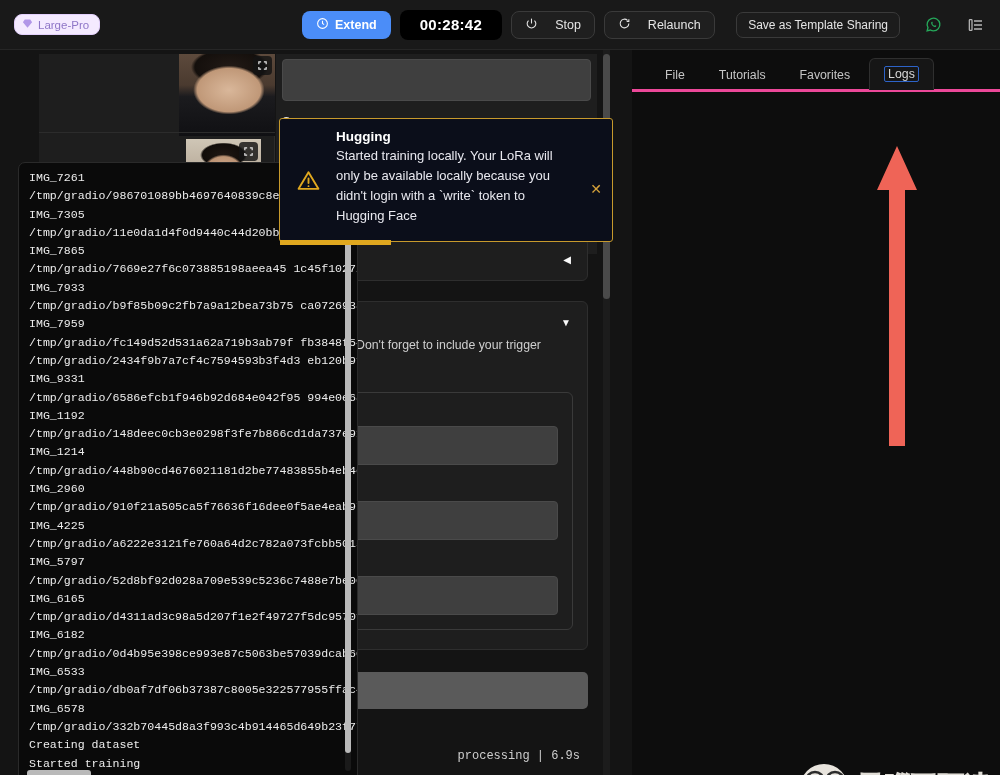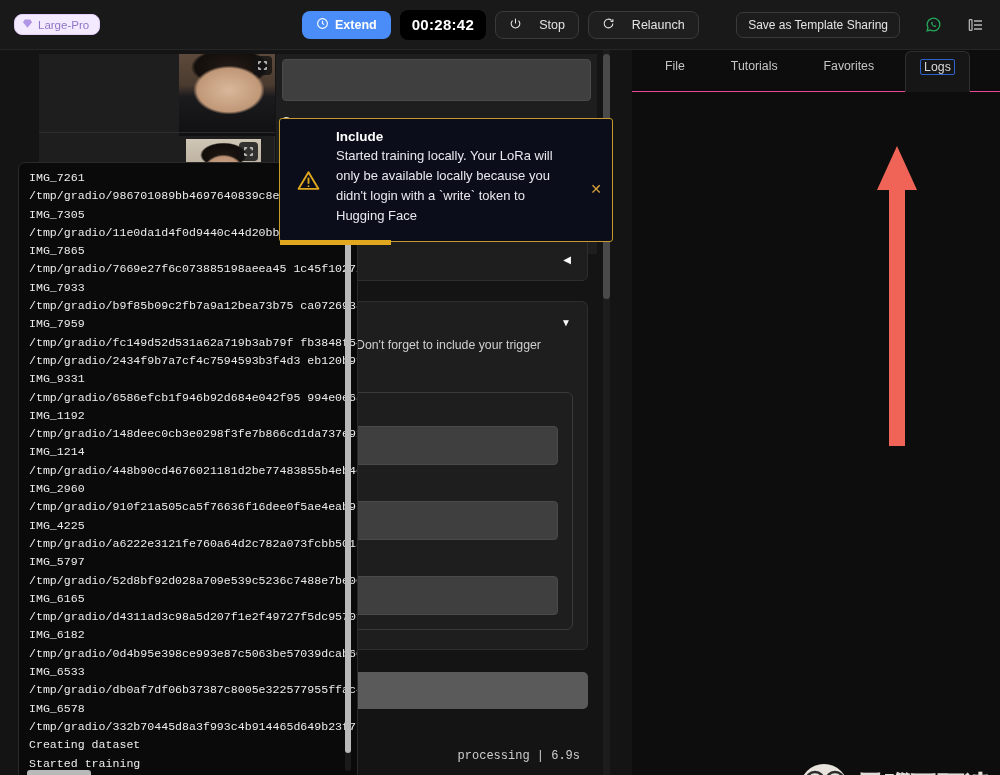--- a/index.html
+++ b/index.html
@@ -40,21 +40,21 @@
   .hdr-center { position:absolute; left: 302px; display:flex; align-items:center; gap: 9px; }
   .btn-extend {
     background:#4b8df8; color:#fff; border:none;
     border-radius: 8px; height: 28px; padding: 0 14px;
     font-size: 12.5px; font-weight: 600;
     display:flex; align-items:center; gap:6px; cursor:pointer;
     font-family:"Liberation Sans", sans-serif;
   }
   .timer {
     background:#000; color:#fff; border-radius:8px;
-    height: 30px; min-width: 86px; padding: 0 12px;
+    height: 30px; min-width: 86px; padding: 0 20px;
     display:flex; align-items:center; justify-content:center;
     font-size: 15px; font-weight: 600; letter-spacing:.3px;
   }
   .btn-ghost {
     background: #1f1f1f; color:#e4e4e4;
     border:1px solid #3a3a3a; border-radius:8px;
     height: 28px; padding: 0 13px;
     font-size:12.5px; display:flex; align-items:center; gap:17px;
     cursor:pointer; font-family:"Liberation Sans", sans-serif;
   }
@@ -159,22 +159,22 @@
     position:absolute; right: 8px; top: 9px; color:#cfcfcf;
     font-size:12px; font-family:"Liberation Mono", monospace;
   }
   .brand-mark { position:absolute; left: 268px; top: 12px; color:#8b8b8b; font-size:12px; }
 
   
   .right-pane {
     position:absolute; left: 632px; top: 0; width: 368px; height: 725px;
     background: #0d0d0d;
   }
-  .tabs { display:flex; height: 42px; padding-left: 18px; gap: 16px;
-          border-bottom:1px solid #ec4899; }
+  .tabs { display:flex; align-items:flex-end; height: 42px; padding-left: 18px; gap: 4px;
+          border-bottom:3px solid #ec4899; }
   .tab {
     color:#c5c5c5; font-size:12.3px; padding: 7px 14px; cursor:pointer;
     border-radius:6px 6px 0 0; border:1px solid transparent; position:relative; top:1px;
   }
   .tab.active {
     color:#d8d8d8; background:#161616; border-color:#2f2f2f; border-bottom-color:#161616;
   }
   .tab.active .tab-inner { border:1px solid #2d63c8; border-radius:2px; padding:0 3px; display:inline-block; }
   .log-box {
     position:absolute; left: 650px; top: 112px; width: 340px; height: 626px;
@@ -293,21 +293,21 @@
 
     <div class="warning">
       <div class="warn-ic">
         <svg width="25" height="25" viewBox="0 0 24 24" fill="none" stroke="#e0a81f" stroke-width="1.8" stroke-linejoin="round">
           <path d="M12 4L2.5 20h19L12 4z"></path>
             <path d="M12 10v4.5" stroke-linecap="round"></path>
             <circle cx="12" cy="17.4" r=".9" fill="#e0a81f" stroke="none"></circle>
         </svg>
       </div>
       <div class="warn-txt">
-        <div class="warn-title">Include</div>
+        <div class="warn-title">Hugging</div>
         <div class="warn-body">Started training locally. Your LoRa will only be available locally because you didn't login with a `write` token to Hugging Face</div>
       </div>
       <div class="warn-x">✕</div>
       <div class="warn-progress"></div>
     </div>
 
     <div class="panel" style="top:188px; height:43px;">
       <div class="panel-head">
         <span class="panel-title">Advanced options</span>
         <span class="arrow">◀</span>

